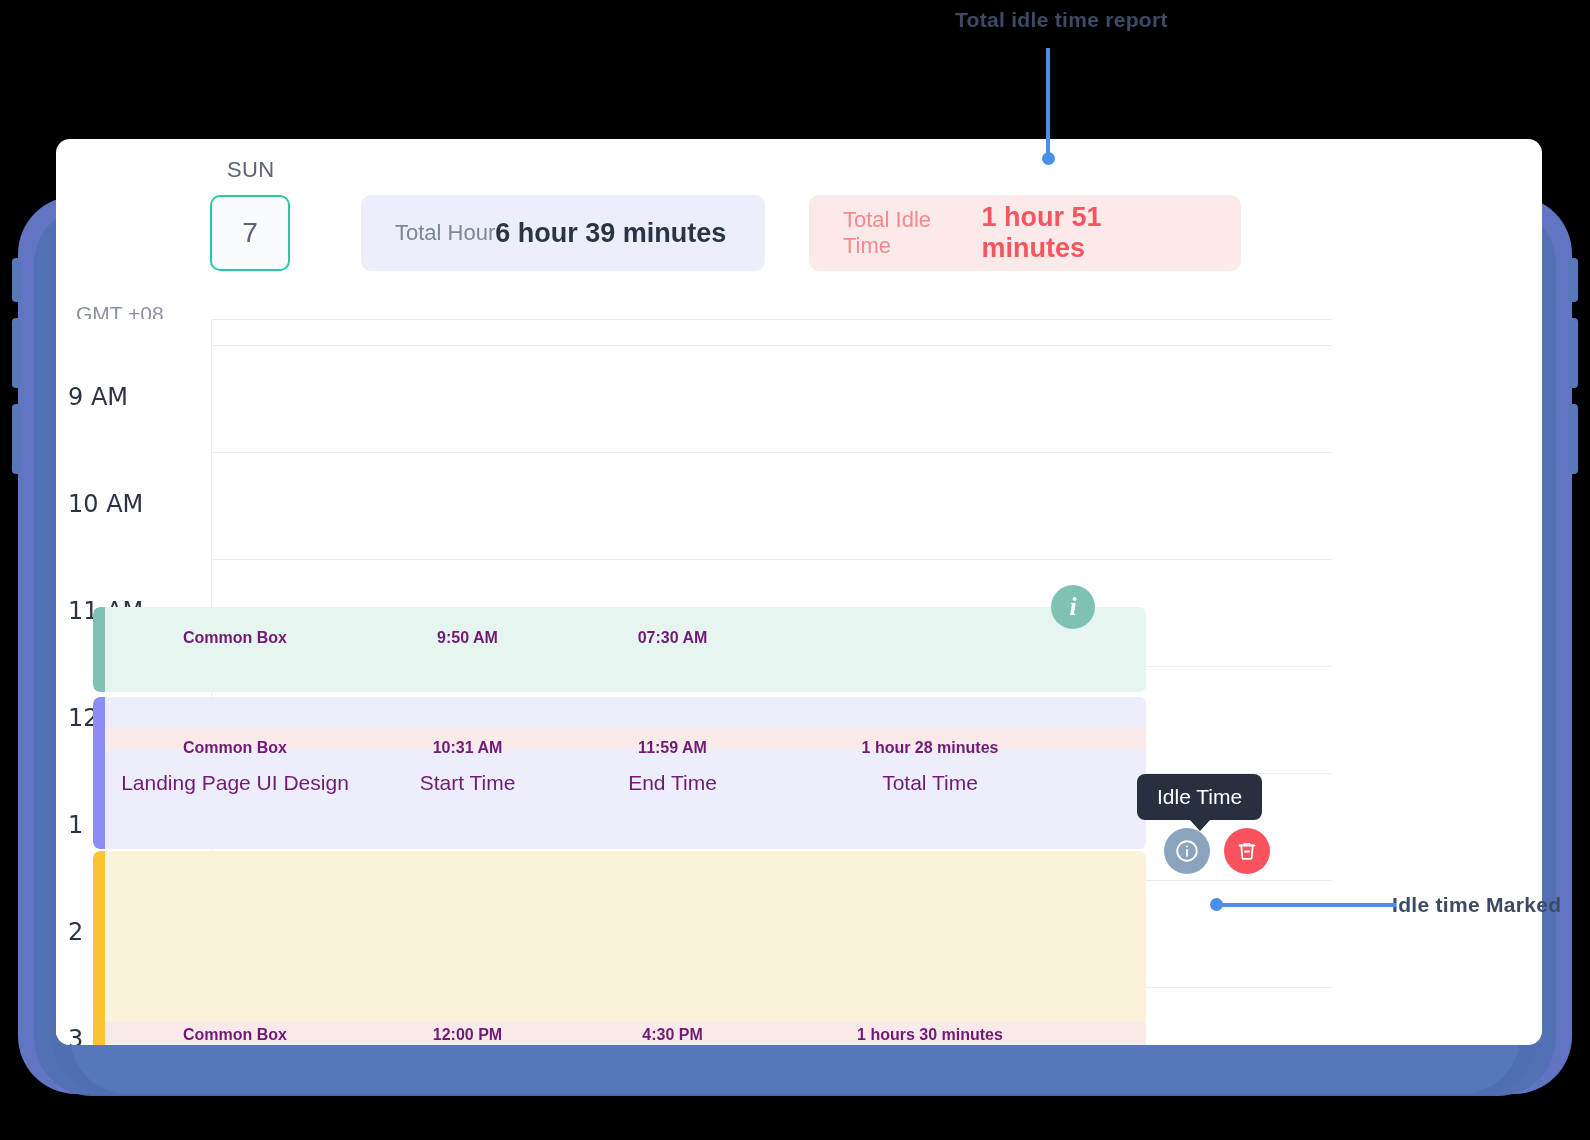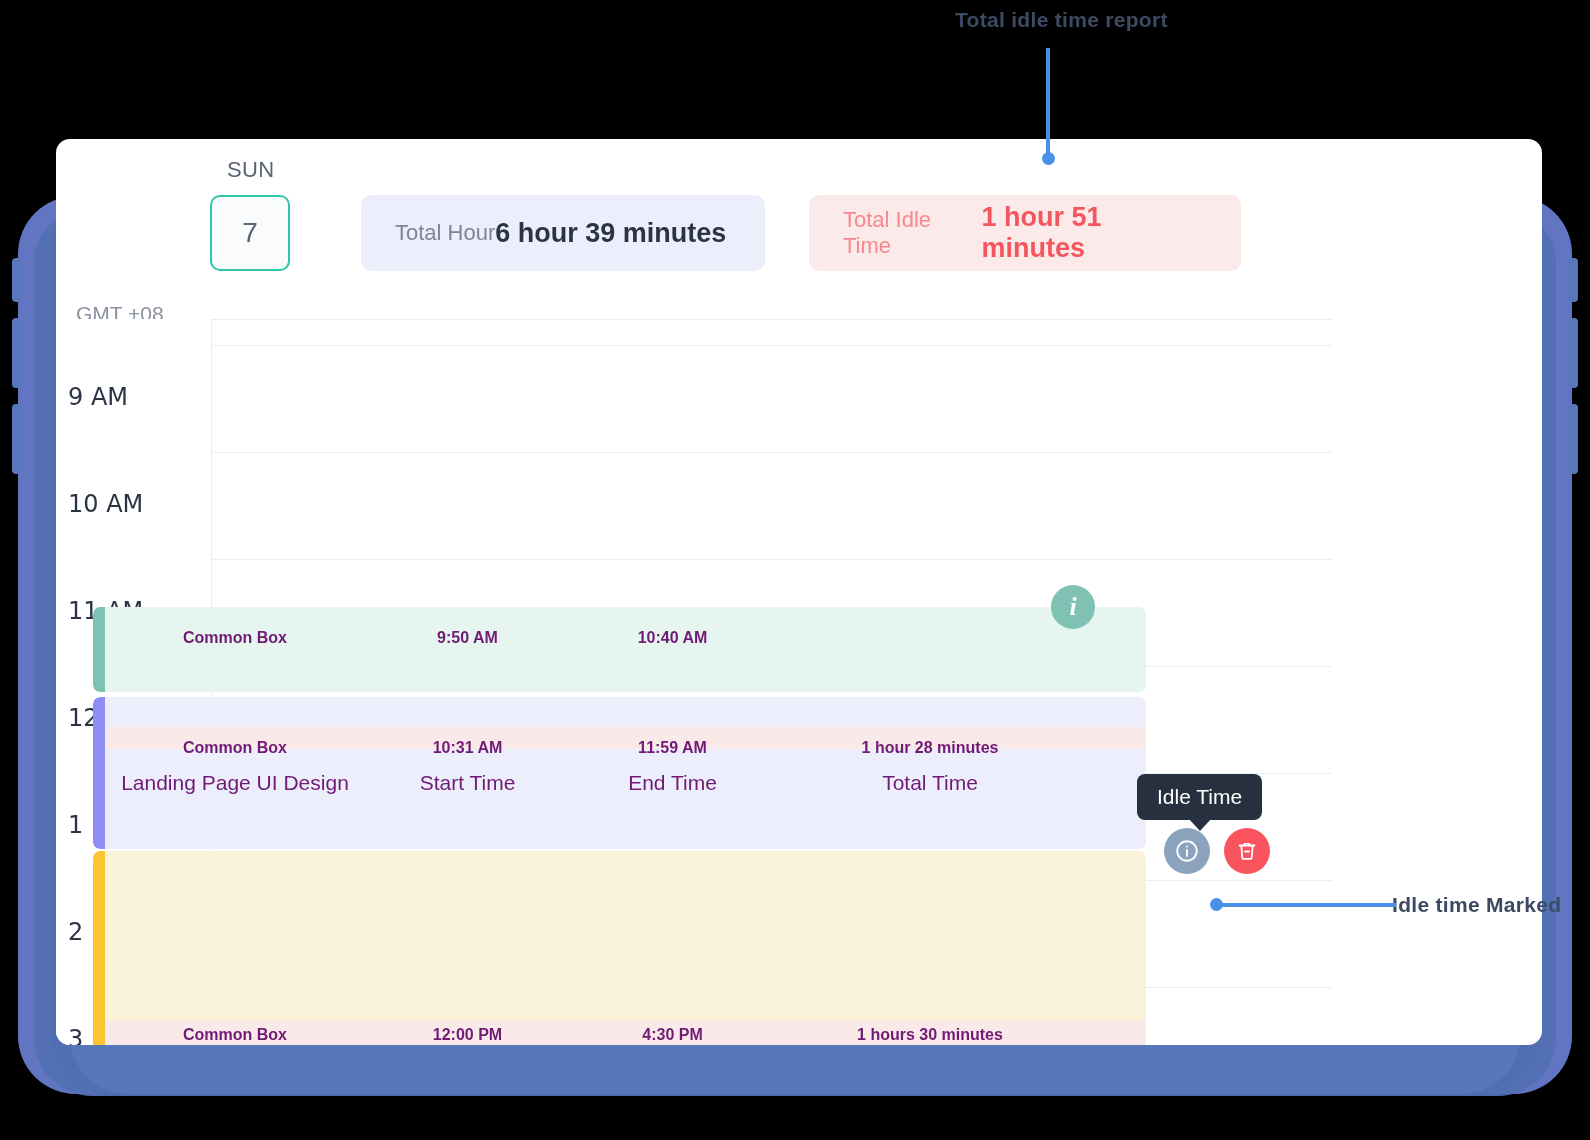--- a/index.html
+++ b/index.html
@@ -315,21 +315,21 @@
         <div class="hour-label" style="top: 613px;">2 PM</div>
         <div class="hour-label" style="top: 720px;">3 PM</div>
       </div>
     <div id="events-layer">
         <div class="event" style="top: 288px; height: 85px; background: rgb(230, 245, 240);">
           <div class="bar" style="background: rgb(127, 194, 180);"></div>
           <div class="ev-rows" style="top: 22px;">
             <div class="ev-main">
               <div class="c1">Common Box</div>
               <div class="c2">9:50 AM</div>
-              <div class="c3">10:40 AM</div>
+              <div class="c3">07:30 AM</div>
             </div>
           </div>
         </div>
         <div class="info-badge" style="left: 995px; top: 266px;">i</div>
         <div class="event" style="top: 378px; height: 152px; background: rgb(236, 239, 251);">
           <div class="bar" style="background: rgb(142, 140, 245);"></div>
           <div class="idle-band" style="top: 30px; height: 22px; background: rgb(250, 233, 233);"></div>
           <div class="ev-rows" style="top: 42px;">
             <div class="ev-main">
               <div class="c1">Common Box</div>

